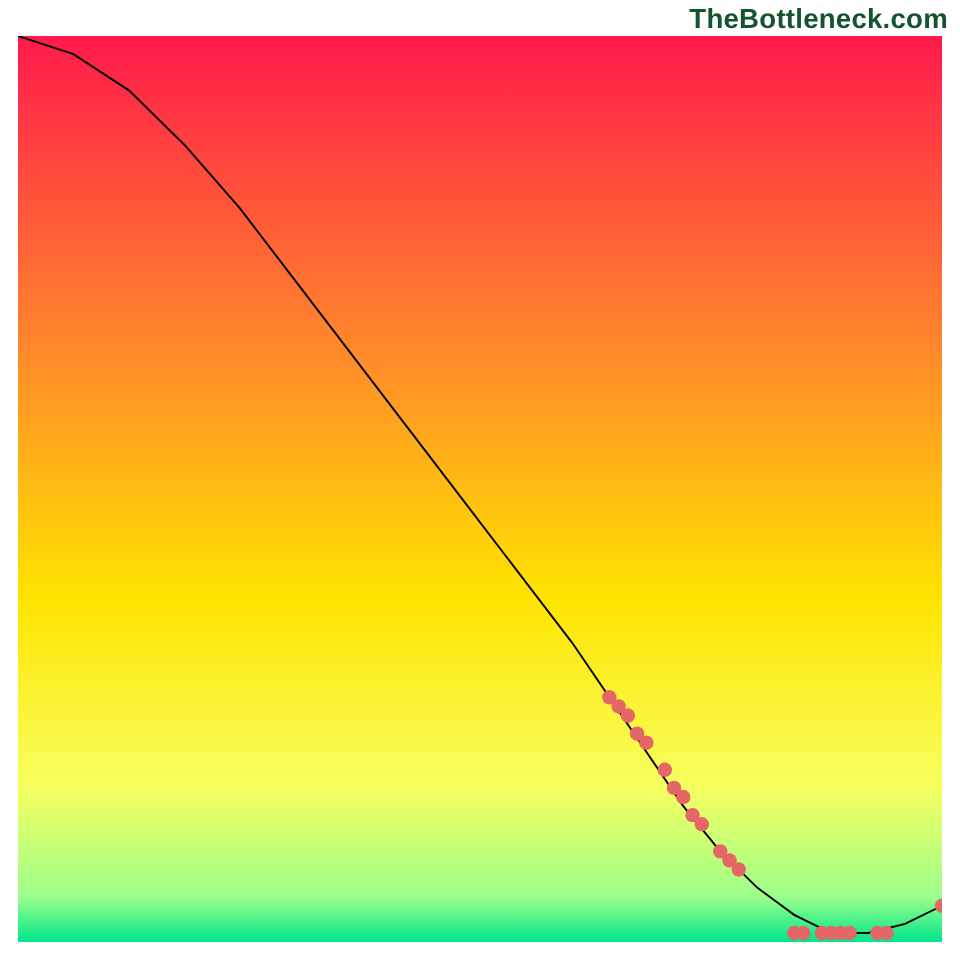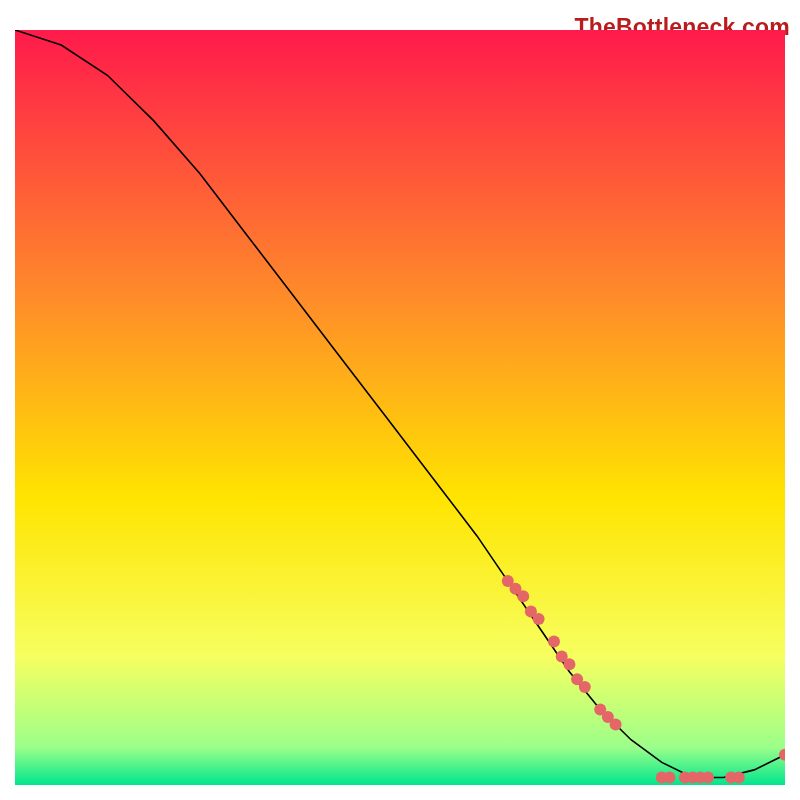--- a/index.html
+++ b/index.html
@@ -11,25 +11,25 @@
     font-family: Arial, Helvetica, sans-serif;
     background: #fff;
   }
   .stage {
     position: relative;
     width: 800px;
     height: 800px;
   }
   .watermark {
     position: absolute;
-    top: 14px;
+    top: 2px;
     right: 10px;
     font-size: 23px;
     font-weight: 600;
-    color: #b91c1c;
+    color: #14532d;
     letter-spacing: 0.2px;
     font-family: Arial, Helvetica, sans-serif;
   }
   .plot {
     position: absolute;
     left: 15px;
     top: 30px;
     width: 770px;
     height: 755px;
   }

